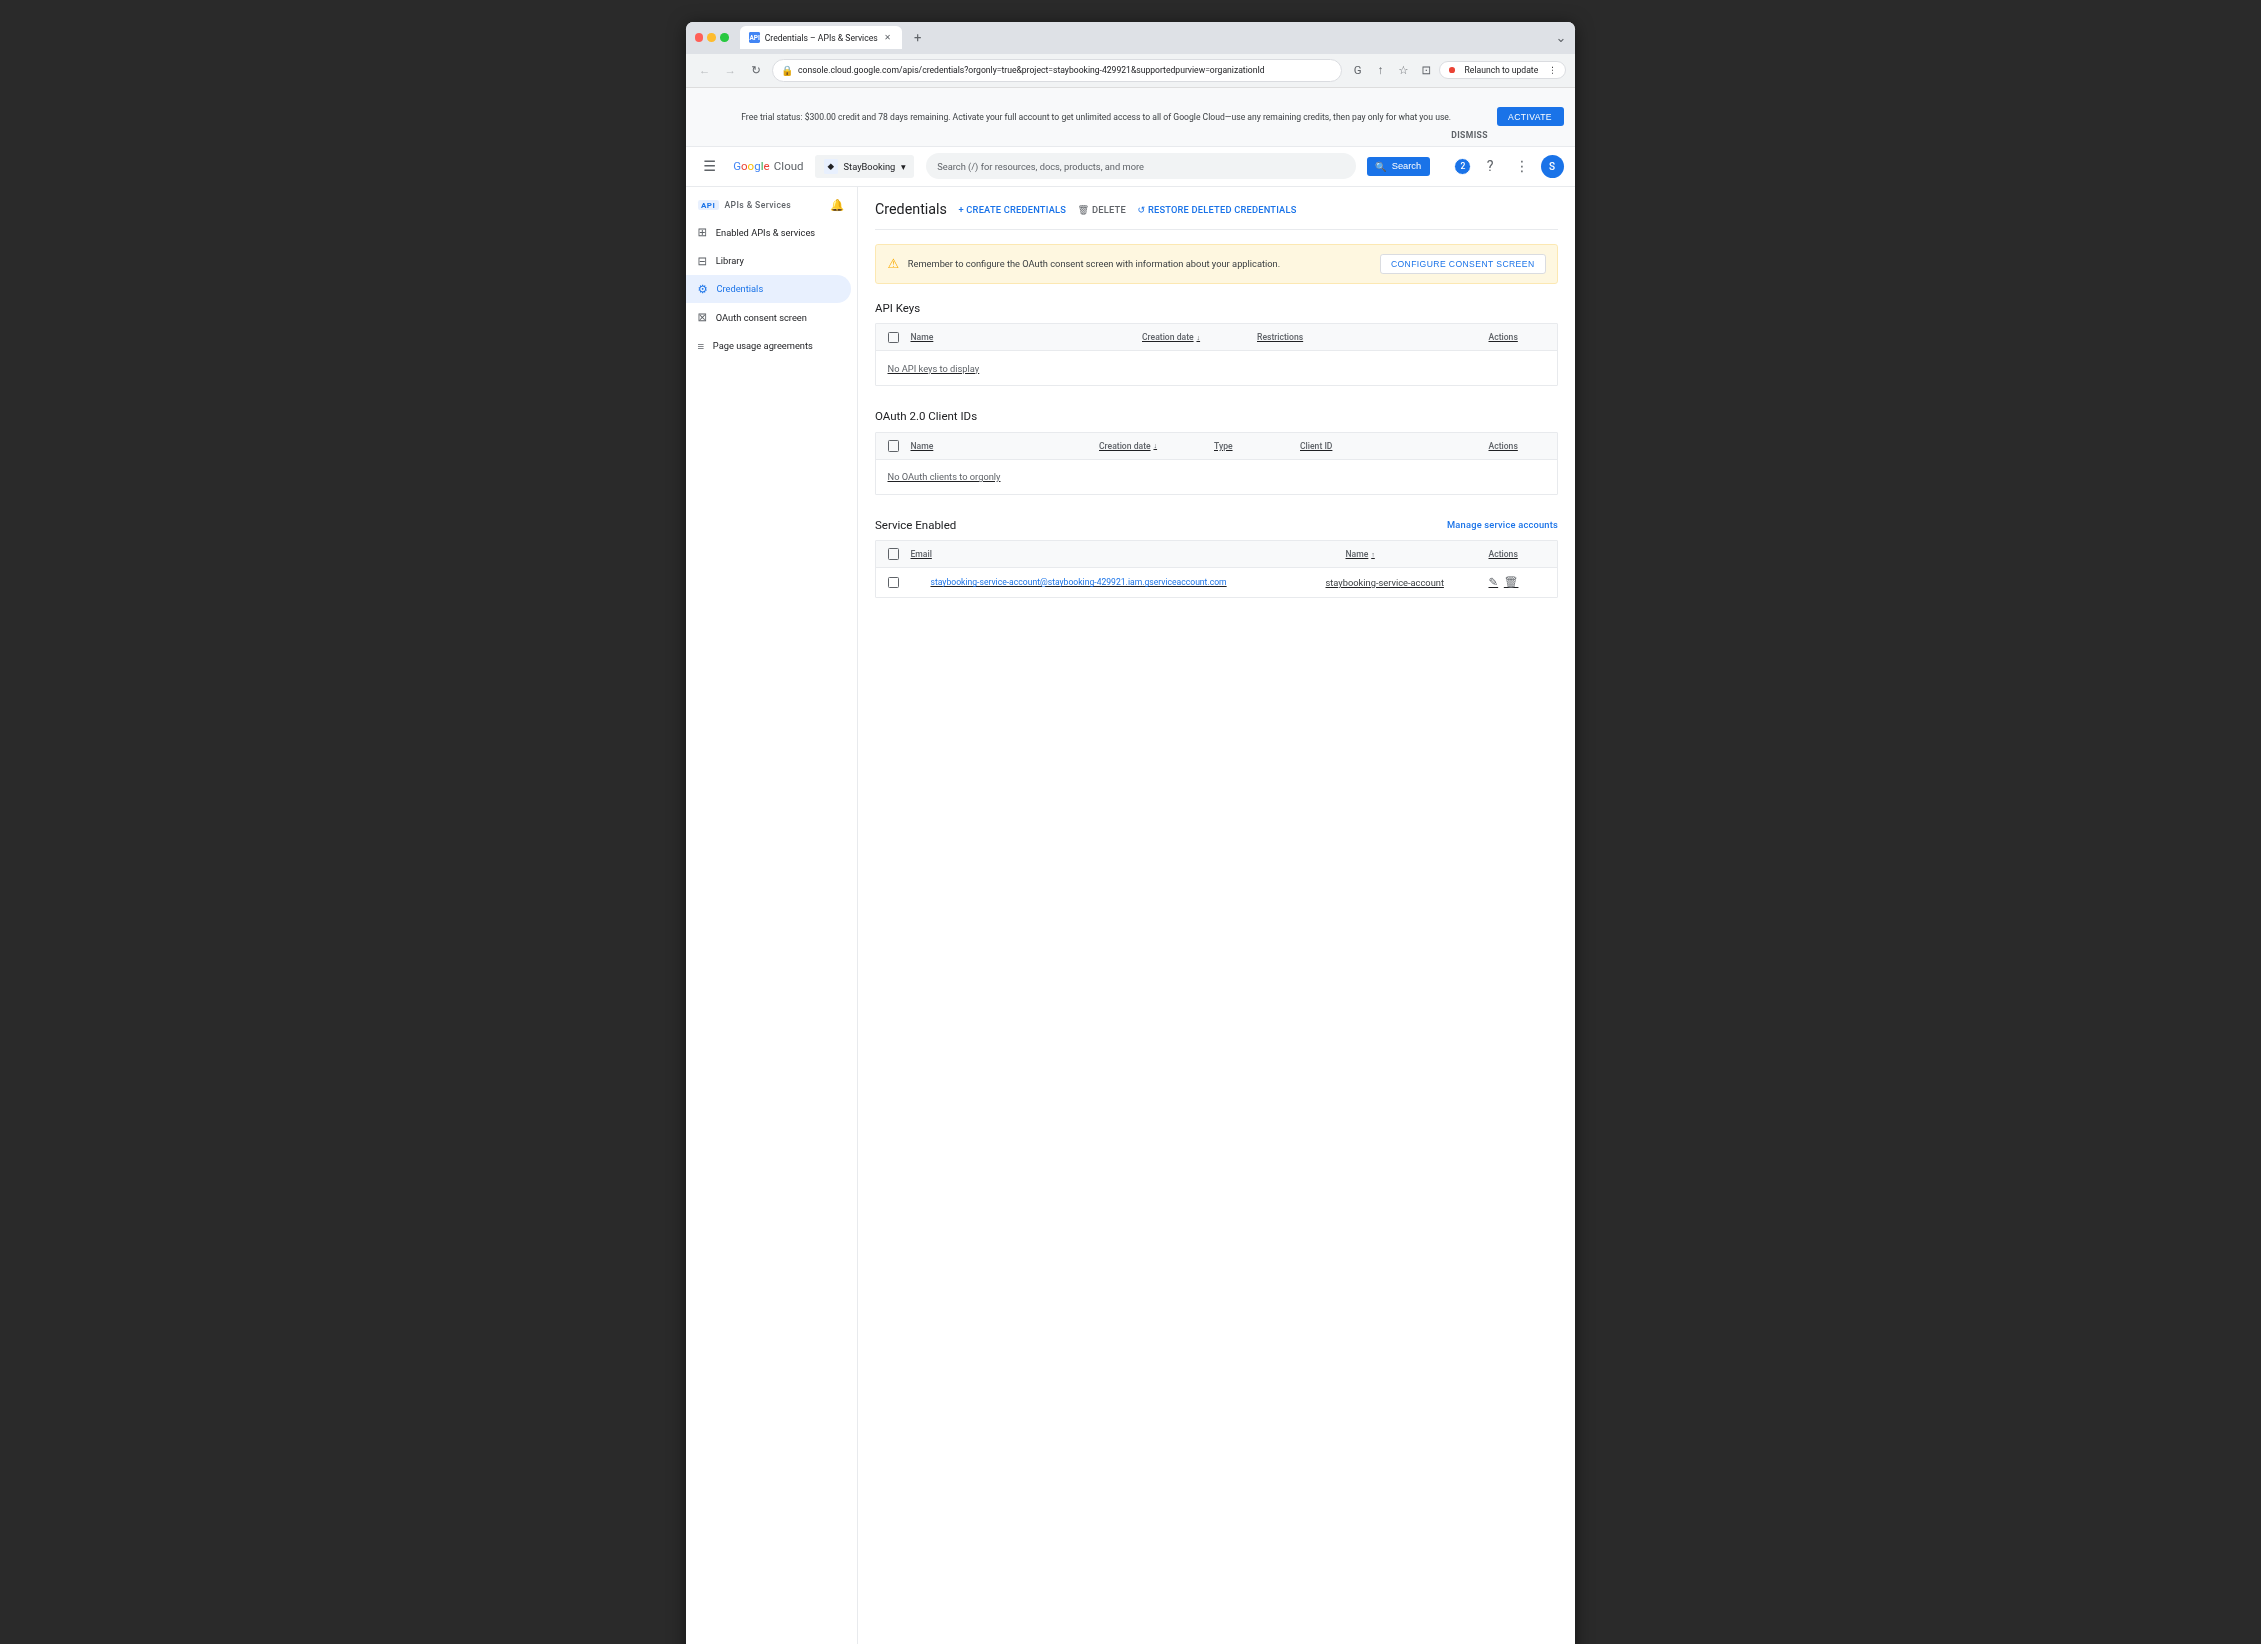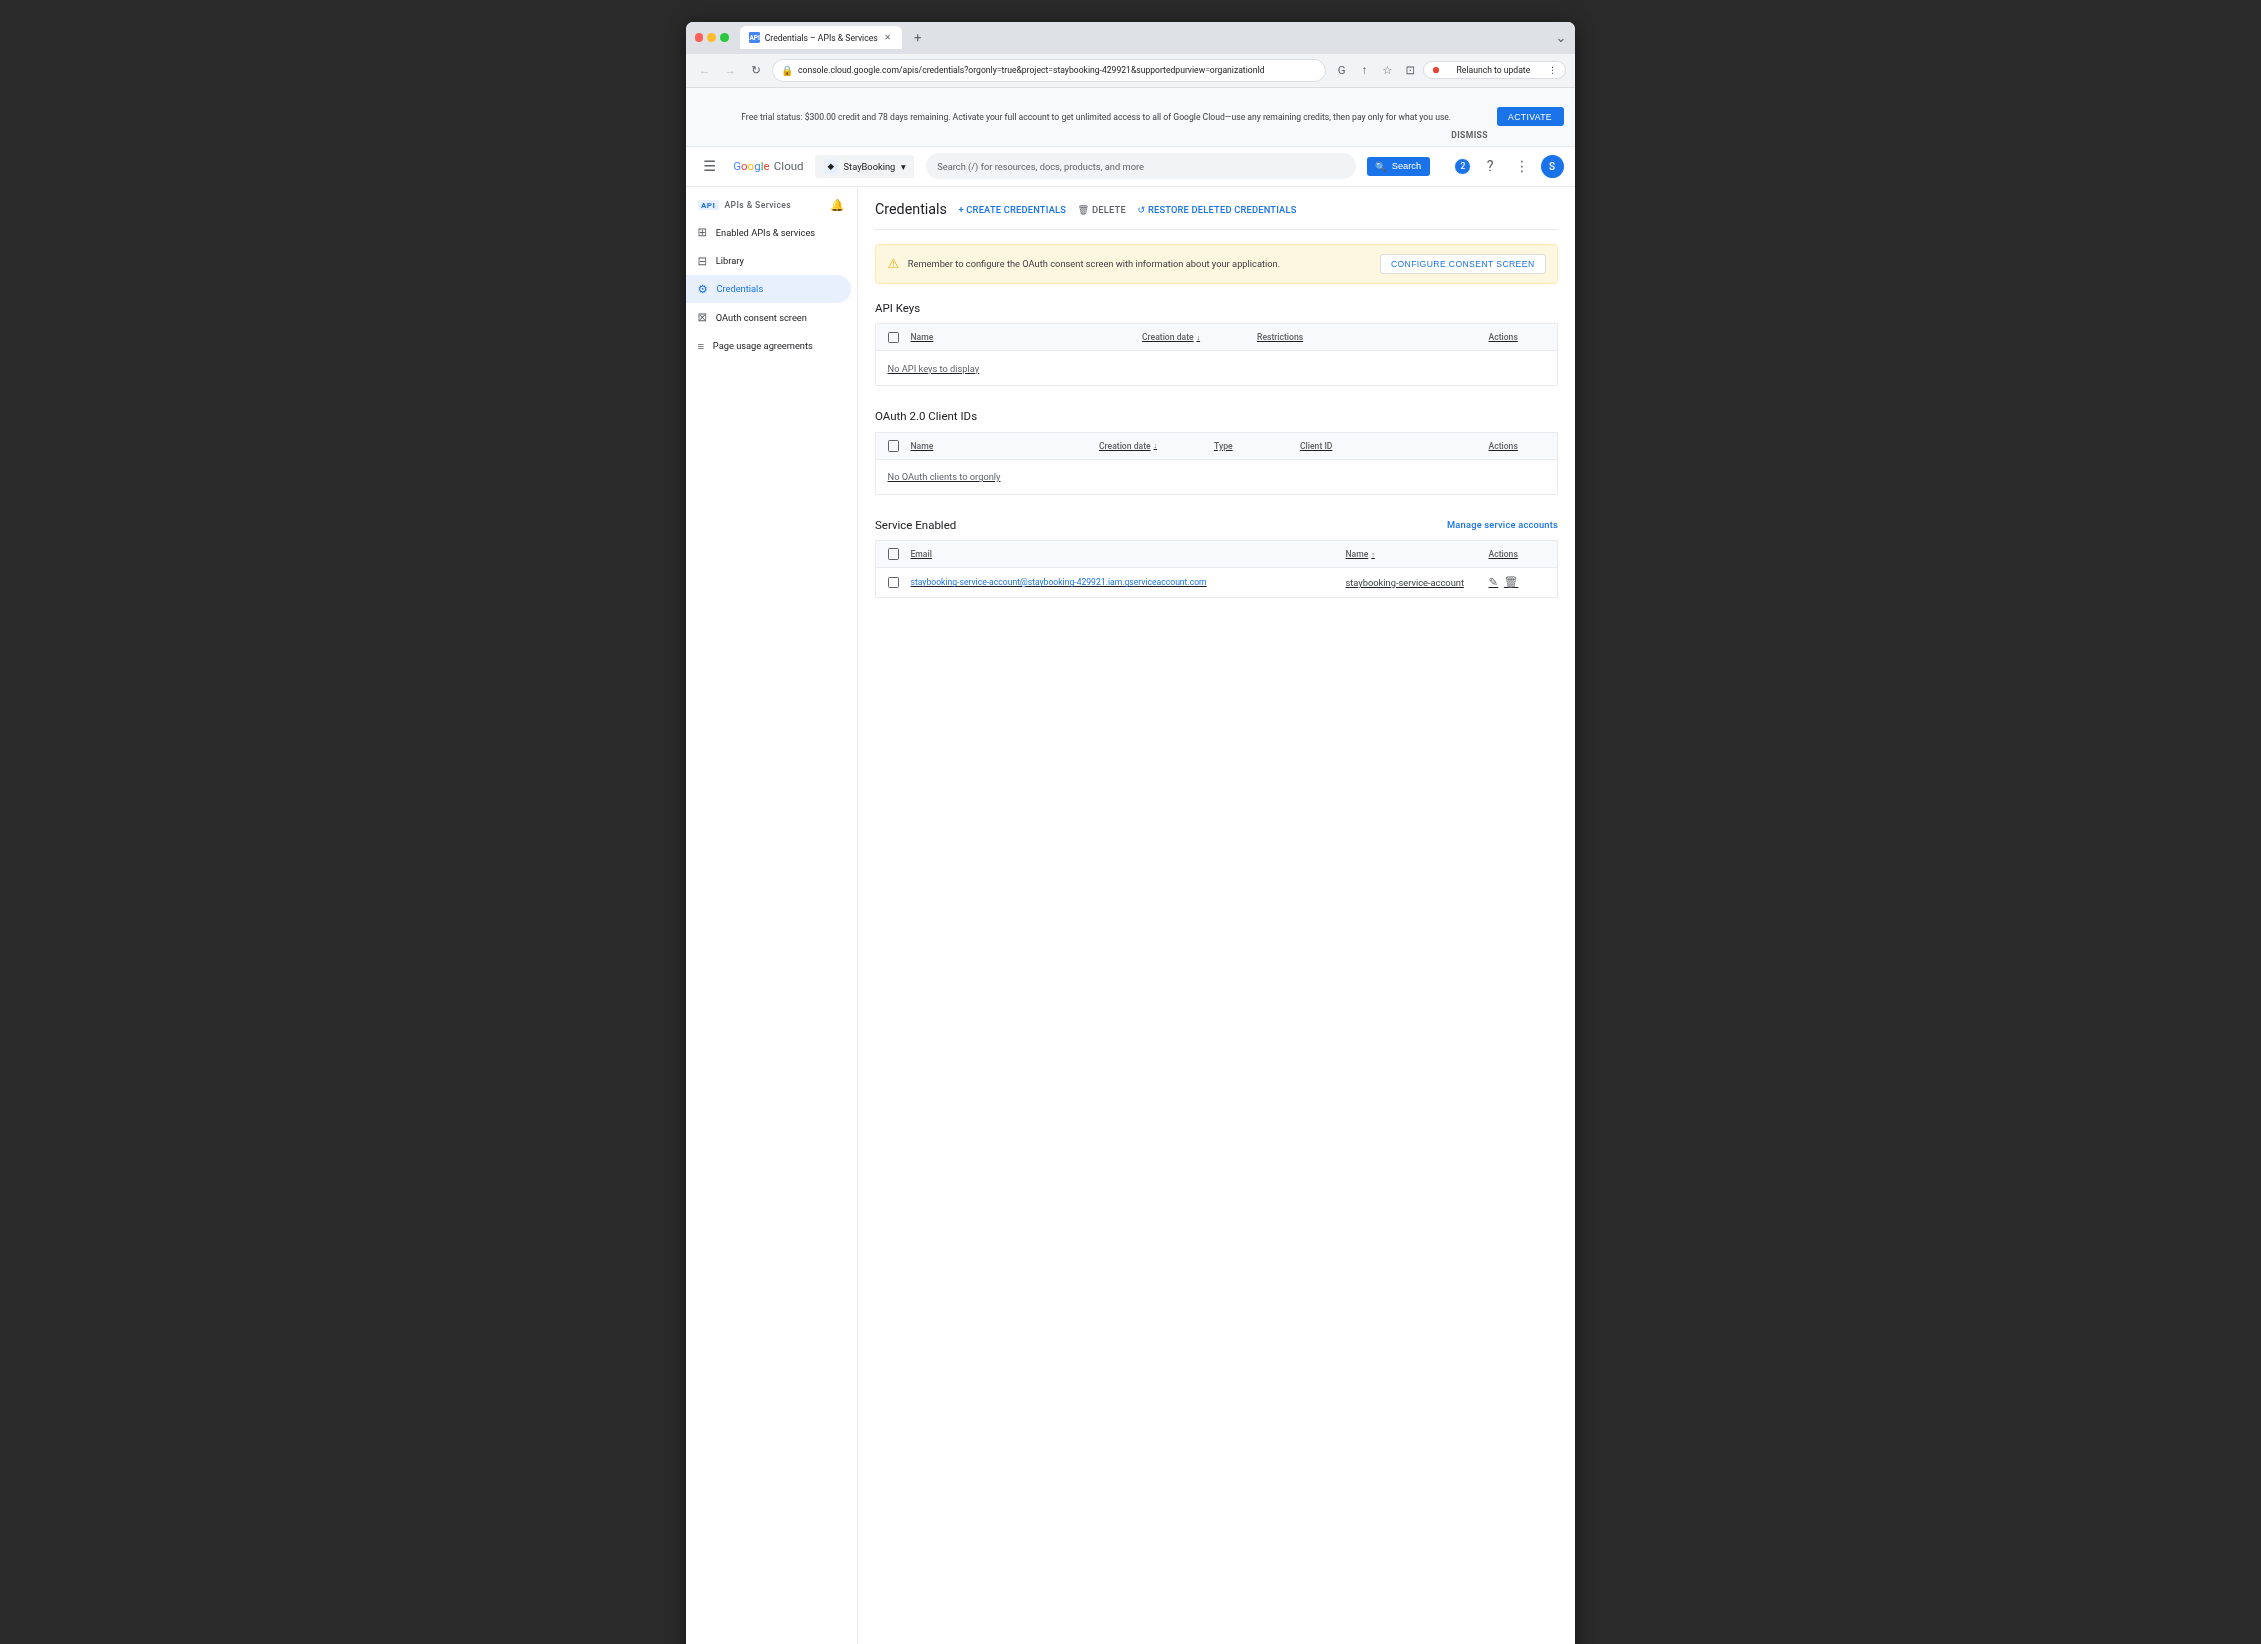--- a/index.html
+++ b/index.html
@@ -144,21 +144,21 @@
     .relaunch-btn {
       background: #fff;
       border: 0.7px solid #dadce0;
       border-radius: 11.5px;
       padding: 2.9px 8.6px;
       font-size: 8.6px;
       color: #202124;
       cursor: pointer;
       display: flex;
       align-items: center;
-      gap: 18px;
+      gap: 10px;
     }
     .relaunch-dot {
       width: 5.7px;
       height: 5.7px;
       border-radius: 50%;
       background: #ea4335;
     }
 
     
     .top-banner {
@@ -488,21 +488,21 @@
     }
     .sort-icon { font-size: 7.2px; color: #5f6368; }
     .table-row {
       display: grid;
       padding: 7.2px 11.5px;
       border-bottom: 0.7px solid #e8eaed;
       align-items: center;
       font-size: 9.3px;
       color: #3c4043;
     }
-    .table-row:last-child { border-bottom: none; }
+    .table-row:last-child { border-bottom: none; gap: 20px; }
     .empty-row {
       padding: 11.5px;
       color: #5f6368;
       font-size: 9.3px;
     }
     .checkbox {
       width: 11.5px;
       height: 11.5px;
       border: 1.4px solid #5f6368;
       border-radius: 1.4px;

